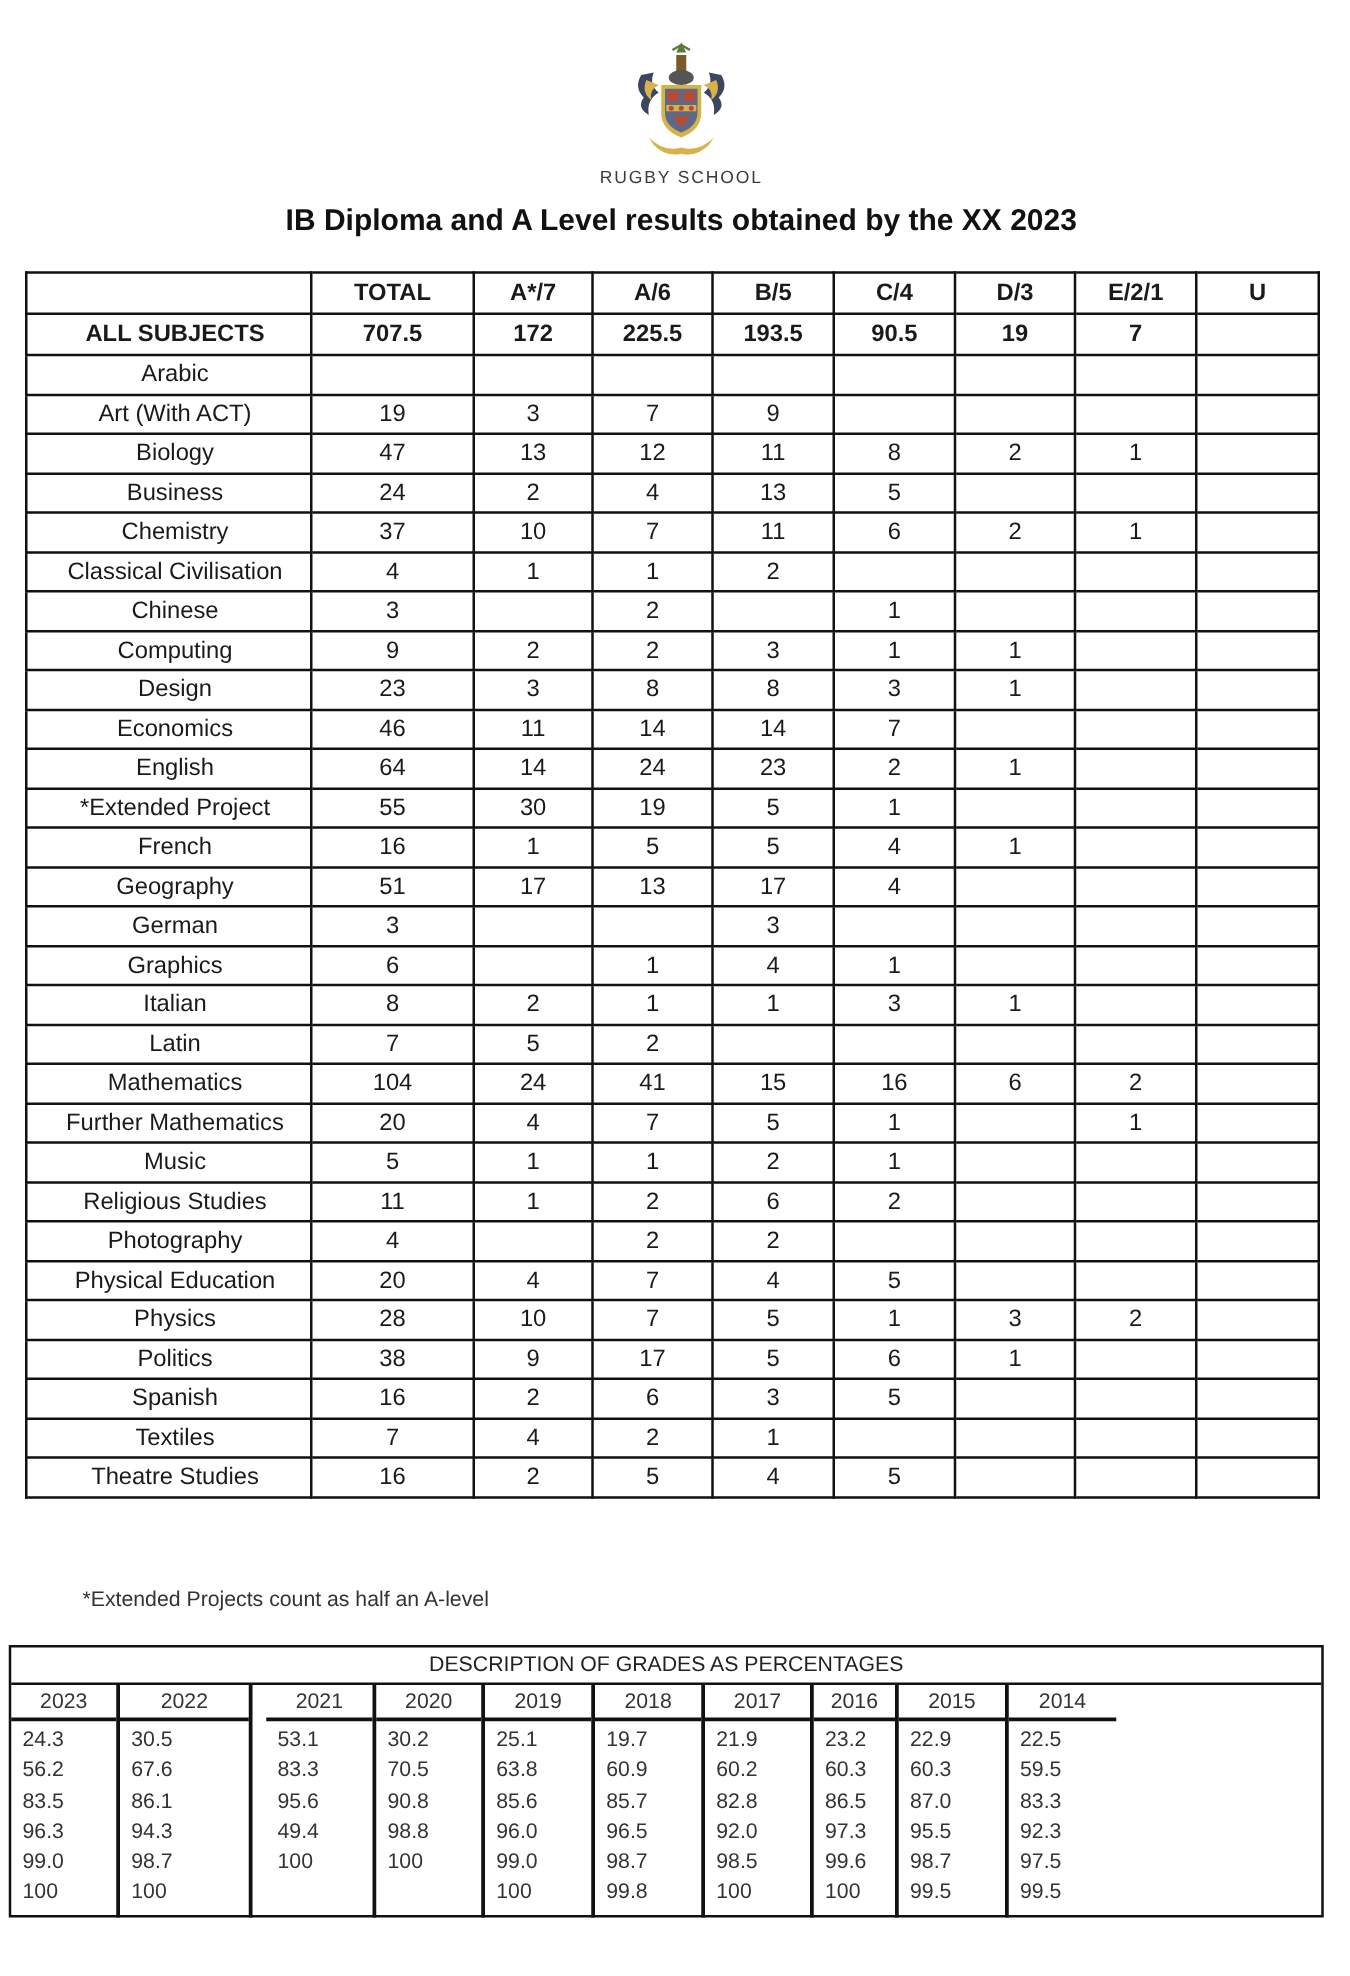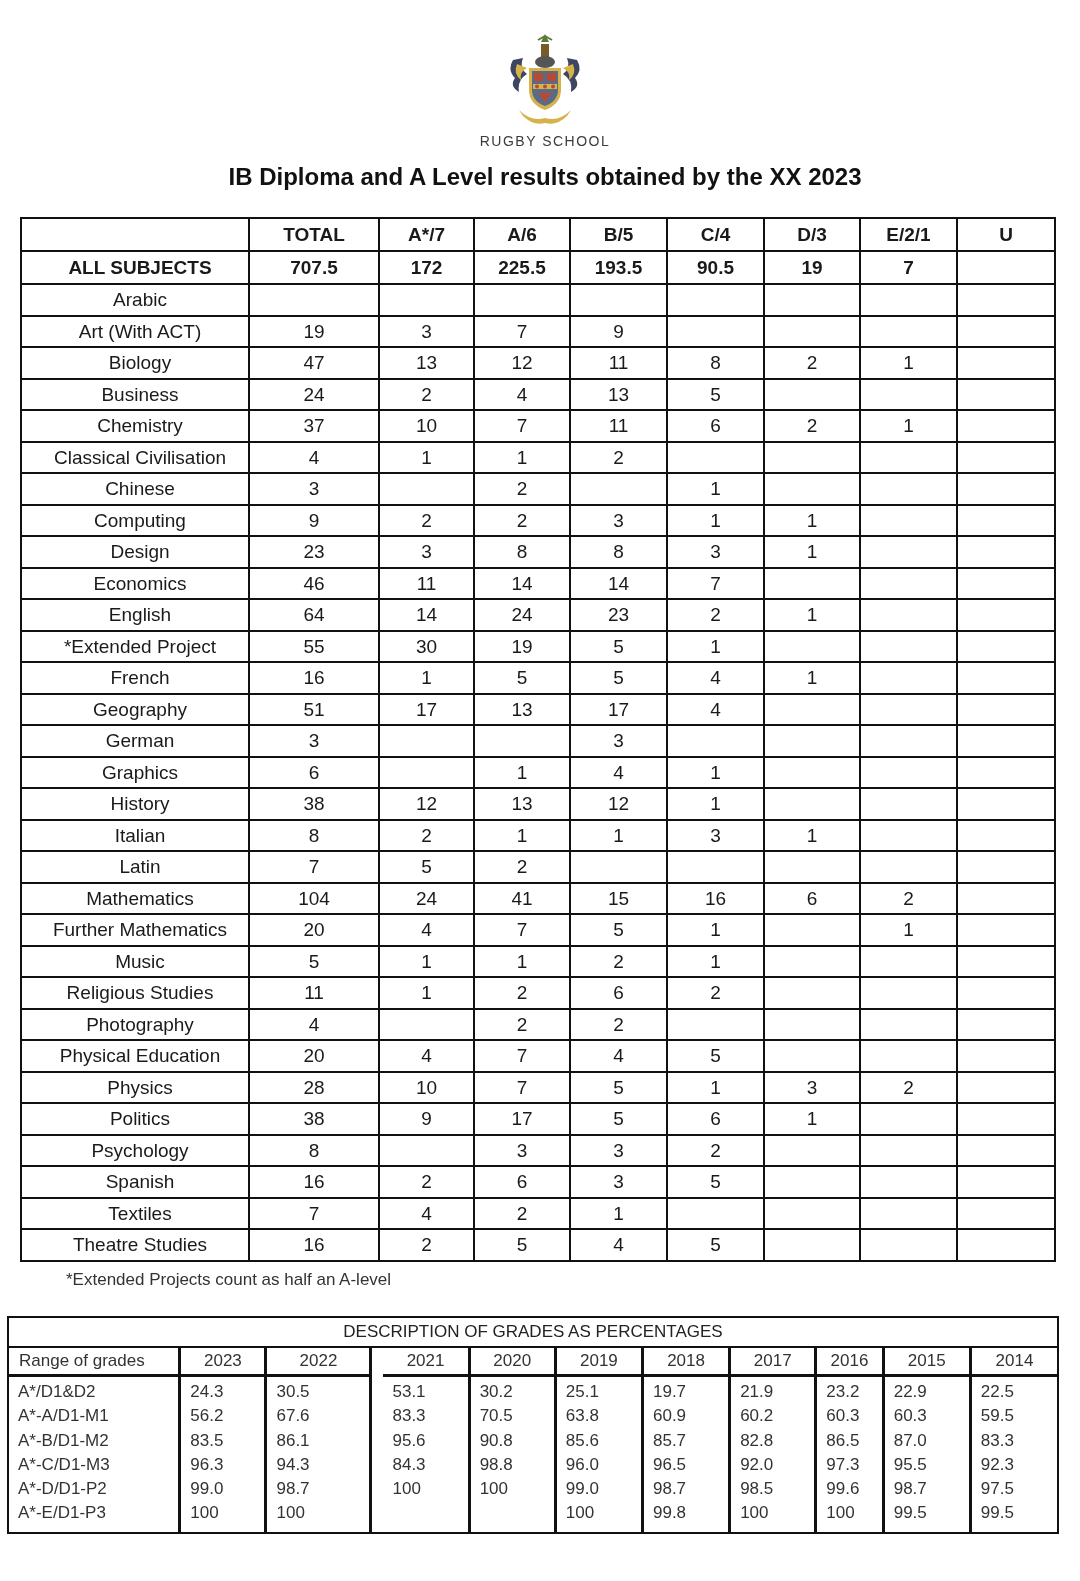--- a/index.html
+++ b/index.html
@@ -264,31 +264,20 @@
         <td>6</td>
         <td></td>
         <td>1</td>
         <td>4</td>
         <td>1</td>
         <td></td>
         <td></td>
         <td></td>
       </tr>
       <tr>
-        <td class="subj">History</td>
-        <td>38</td>
-        <td>12</td>
-        <td>13</td>
-        <td>12</td>
-        <td>1</td>
-        <td></td>
-        <td></td>
-        <td></td>
-      </tr>
-      <tr>
         <td class="subj">Italian</td>
         <td>8</td>
         <td>2</td>
         <td>1</td>
         <td>1</td>
         <td>3</td>
         <td>1</td>
         <td></td>
         <td></td>
       </tr>
@@ -385,31 +374,20 @@
         <td>38</td>
         <td>9</td>
         <td>17</td>
         <td>5</td>
         <td>6</td>
         <td>1</td>
         <td></td>
         <td></td>
       </tr>
       <tr>
-        <td class="subj">Psychology</td>
-        <td>8</td>
-        <td></td>
-        <td>3</td>
-        <td>3</td>
-        <td>2</td>
-        <td></td>
-        <td></td>
-        <td></td>
-      </tr>
-      <tr>
         <td class="subj">Spanish</td>
         <td>16</td>
         <td>2</td>
         <td>6</td>
         <td>3</td>
         <td>5</td>
         <td></td>
         <td></td>
         <td></td>
       </tr>
@@ -436,31 +414,20 @@
         <td></td>
       </tr>
     </tbody>
 </table>
 
 <div class="footnote">*Extended Projects count as half an A-level</div>
 
 <div class="pct">
   <div class="pct-title">DESCRIPTION OF GRADES AS PERCENTAGES</div>
   <div class="pct-cols" id="pct-cols">
-      <div class="pct-col range" style="width: 174px;">
-        <div class="yr">Range of grades</div>
-        <div class="vals">
-          <div class="v">A*/D1&amp;D2</div>
-          <div class="v">A*-A/D1-M1</div>
-          <div class="v">A*-B/D1-M2</div>
-          <div class="v">A*-C/D1-M3</div>
-          <div class="v">A*-D/D1-P2</div>
-          <div class="v">A*-E/D1-P3</div>
-        </div>
-      </div>
       <div class="pct-col" style="width: 87px;">
         <div class="yr">2023</div>
         <div class="vals">
           <div class="v">24.3</div>
           <div class="v">56.2</div>
           <div class="v">83.5</div>
           <div class="v">96.3</div>
           <div class="v">99.0</div>
           <div class="v">100</div>
         </div>
@@ -475,21 +442,21 @@
           <div class="v">98.7</div>
           <div class="v">100</div>
         </div>
       </div>
       <div class="pct-col" style="width: 88px; margin-left: 11px;">
         <div class="yr">2021</div>
         <div class="vals">
           <div class="v">53.1</div>
           <div class="v">83.3</div>
           <div class="v">95.6</div>
-          <div class="v">84.3</div>
+          <div class="v">49.4</div>
           <div class="v">100</div>
           <div class="v"></div>
         </div>
       </div>
       <div class="pct-col" style="width: 87px;">
         <div class="yr">2020</div>
         <div class="vals">
           <div class="v">30.2</div>
           <div class="v">70.5</div>
           <div class="v">90.8</div>

